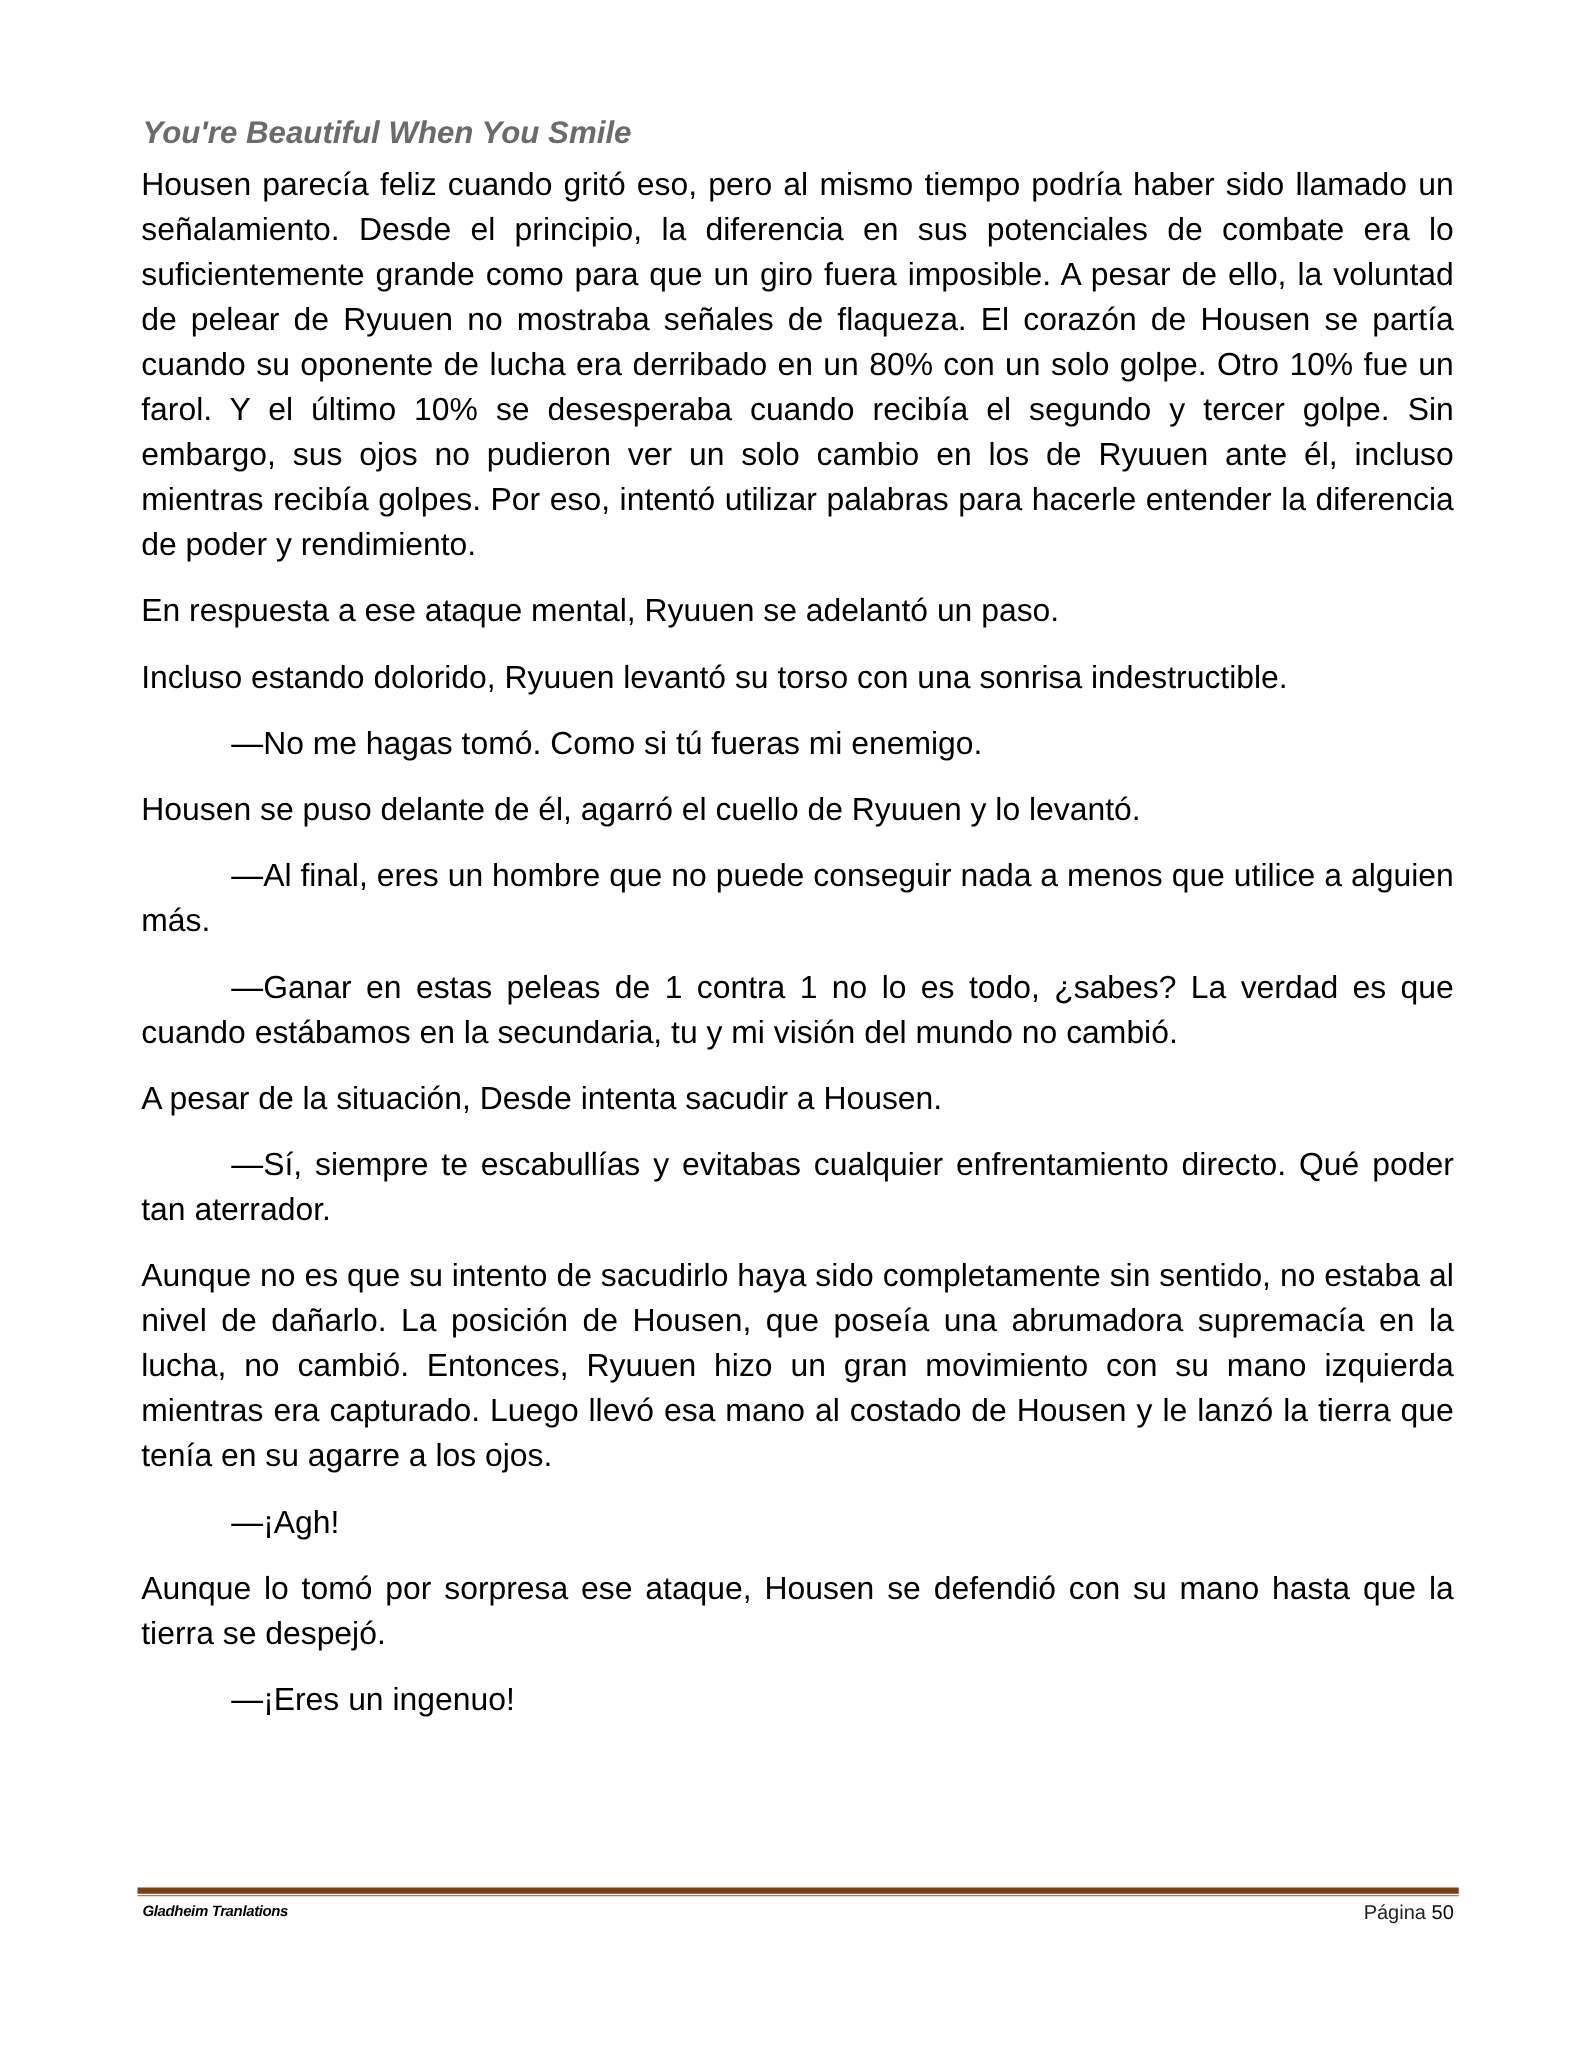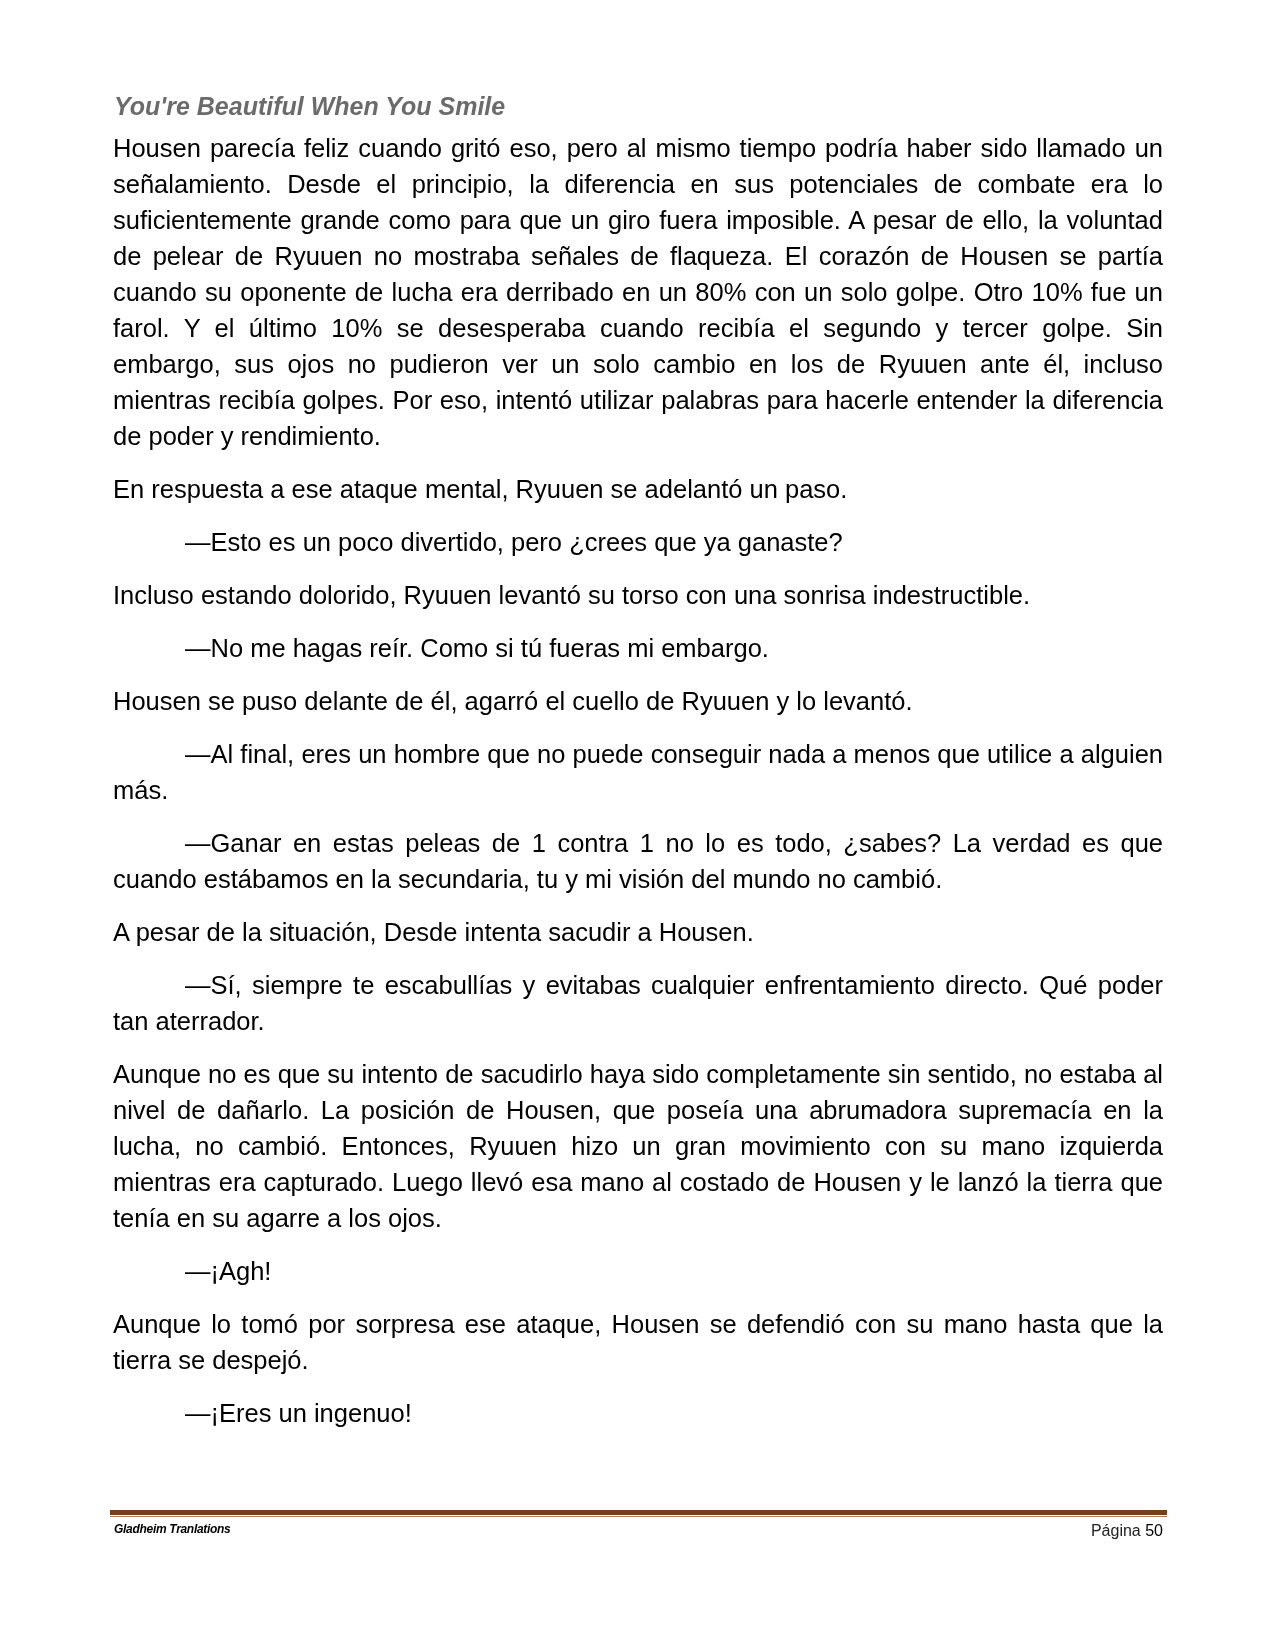--- a/index.html
+++ b/index.html
@@ -16,23 +16,22 @@
     .footer-right .num { color:#000; }
   </style>
 </head>
 <body>
 
 <div class="header-title">You're Beautiful When You Smile</div>
 
 <div class="content">
   <p class="narration">Housen parecía feliz cuando gritó eso, pero al mismo tiempo podría haber sido llamado un señalamiento. Desde el principio, la diferencia en sus potenciales de combate era lo suficientemente grande como para que un giro fuera imposible. A pesar de ello, la voluntad de pelear de Ryuuen no mostraba señales de flaqueza. El corazón de Housen se partía cuando su oponente de lucha era derribado en un 80% con un solo golpe. Otro 10% fue un farol. Y el último 10% se desesperaba cuando recibía el segundo y tercer golpe. Sin embargo, sus ojos no pudieron ver un solo cambio en los de Ryuuen ante él, incluso mientras recibía golpes. Por eso, intentó utilizar palabras para hacerle entender la diferencia de poder y rendimiento.</p>
   <p class="narration">En respuesta a ese ataque mental, Ryuuen se adelantó un paso.</p>
-  <p class="dialogue">—Esto es un poco divertido, pero ¿crees que ya ganaste?</p>
   <p class="narration">Incluso estando dolorido, Ryuuen levantó su torso con una sonrisa indestructible.</p>
-  <p class="dialogue">—No me hagas reír. Como si tú fueras mi embargo.</p>
+  <p class="dialogue">—No me hagas tomó. Como si tú fueras mi enemigo.</p>
   <p class="narration">Housen se puso delante de él, agarró el cuello de Ryuuen y lo levantó.</p>
   <p class="dialogue">—Al final, eres un hombre que no puede conseguir nada a menos que utilice a alguien más.</p>
   <p class="dialogue">—Ganar en estas peleas de 1 contra 1 no lo es todo, ¿sabes? La verdad es que cuando estábamos en la secundaria, tu y mi visión del mundo no cambió.</p>
   <p class="narration">A pesar de la situación, Desde intenta sacudir a Housen.</p>
   <p class="dialogue">—Sí, siempre te escabullías y evitabas cualquier enfrentamiento directo. Qué poder tan aterrador.</p>
   <p class="narration">Aunque no es que su intento de sacudirlo haya sido completamente sin sentido, no estaba al nivel de dañarlo. La posición de Housen, que poseía una abrumadora supremacía en la lucha, no cambió. Entonces, Ryuuen hizo un gran movimiento con su mano izquierda mientras era capturado. Luego llevó esa mano al costado de Housen y le lanzó la tierra que tenía en su agarre a los ojos.</p>
   <p class="dialogue">—¡Agh!</p>
   <p class="narration">Aunque lo tomó por sorpresa ese ataque, Housen se defendió con su mano hasta que la tierra se despejó.</p>
   <p class="dialogue">—¡Eres un ingenuo!</p>
 </div>

